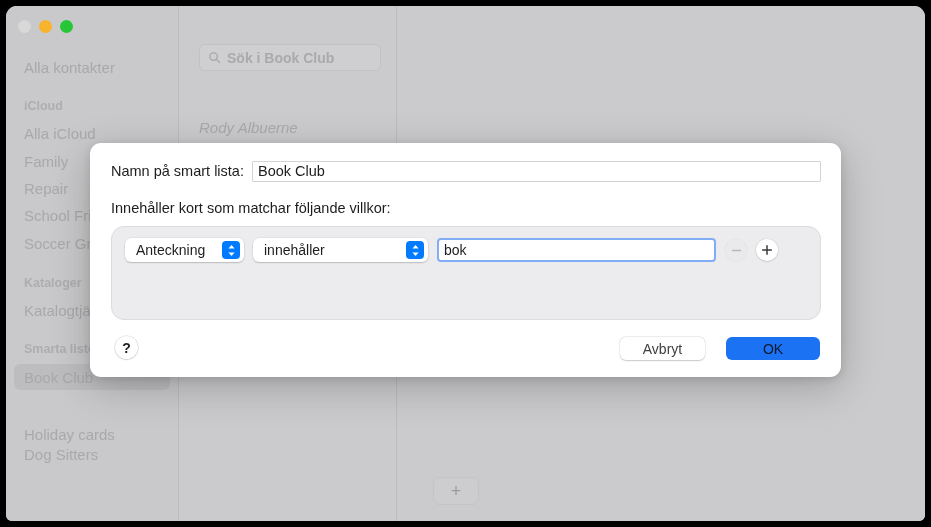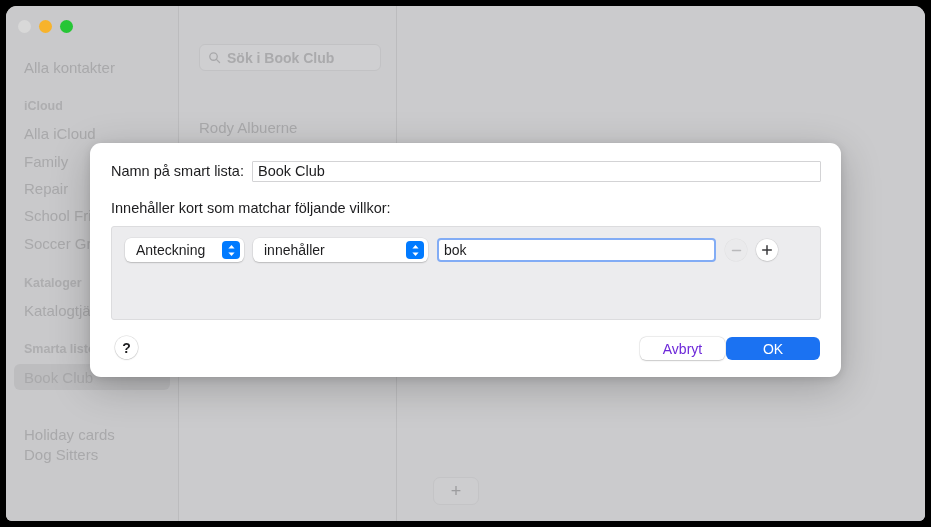--- a/index.html
+++ b/index.html
@@ -156,21 +156,21 @@
     position: absolute; left: 21px; top: 57px;
     font-size: 14.5px; color: #1d1d1f;
     white-space: nowrap;
   }
 
   #condition-box {
     position: absolute; left: 21px; top: 83px;
     width: 710px; height: 94px;
     background: #ececee;
     border: 1px solid #dcdcde;
-    border-radius: 3px;
+    border-radius: 13px;
     padding-left: 44px;
   }
 
   #condition-row {
     position: absolute; left: 13px; top: 11px;
     height: 24px;
     display: flex; align-items: center; gap: 9px;
   }
 
   .popup {
@@ -224,35 +224,35 @@
     position: absolute; left: 25px; top: 193px;
     width: 23px; height: 23px;
     border-radius: 50%;
     background: #ffffff;
     box-shadow: 0 0.5px 1.5px rgba(0,0,0,0.2), 0 0 0 0.5px rgba(0,0,0,0.12);
     display: flex; align-items: center; justify-content: center;
     font-size: 14px; font-weight: bold; color: #1d1d1f;
   }
 
   #cancel-button {
-    position: absolute; left: 550px; top: 194px;
+    position: absolute; left: 530px; top: 194px;
     width: 85px; height: 23px;
     border-radius: 6px;
     background: #ffffff;
     box-shadow: 0 0.5px 1.5px rgba(0,0,0,0.18), 0 0 0 0.5px rgba(0,0,0,0.09);
     display: flex; align-items: center; justify-content: center;
-    font-size: 14px; color: #6d28d9;
+    font-size: 14px; color: #404040;
   }
   #ok-button {
     position: absolute; left: 636px; top: 194px;
     width: 94px; height: 23px;
     border-radius: 6px;
     background: #1b72f2;
     display: flex; align-items: center; justify-content: center;
-    font-size: 14px; color: #ffffff;
+    font-size: 14px; color: #0f172a;
   }
 </style>
 </head>
 <body>
 
 <div id="root">
 
   <div id="app-window">
 
     <div id="sidebar">
@@ -312,21 +312,21 @@
 
       <div id="search-field">
         <svg id="search-icon" viewBox="0 0 16 16" fill="none" stroke="#a8a8aa" stroke-width="1.6">
           <circle cx="6.8" cy="6.8" r="4.6"></circle>
           <line x1="10.3" y1="10.3" x2="14.2" y2="14.2" stroke-linecap="round"></line>
         </svg>
         <span id="search-placeholder">Sök i Book Club</span>
       </div>
 
       <div id="contact-rows">
-          <div class="contact-row" style="top: 110px;">
+          <div class="contact-row" style="top: 110px; font-style: italic;">
             <span>Rody Albuerne</span>
           </div>
         </div>
     </div>
     <div id="list-divider"></div>
 
     <div id="detail-pane">
       <div id="add-contact-button">
         <span class="plus-glyph">+</span>
       </div>

